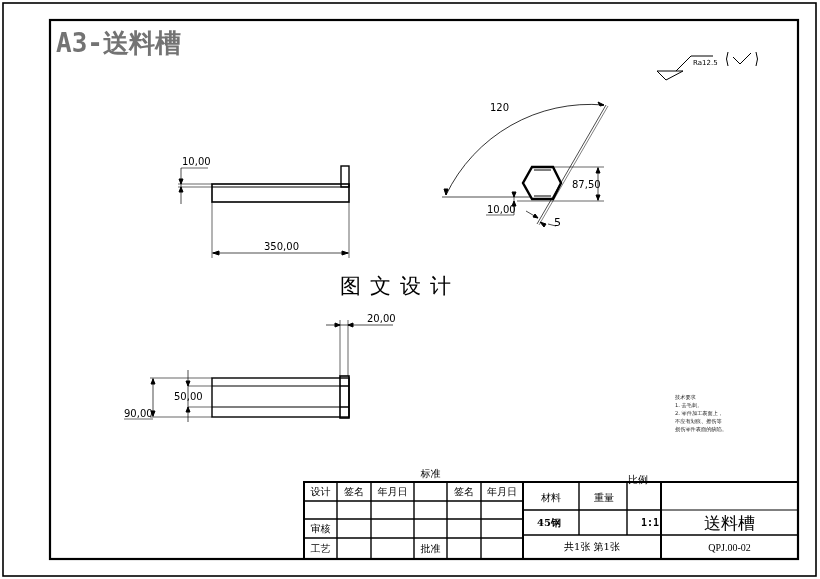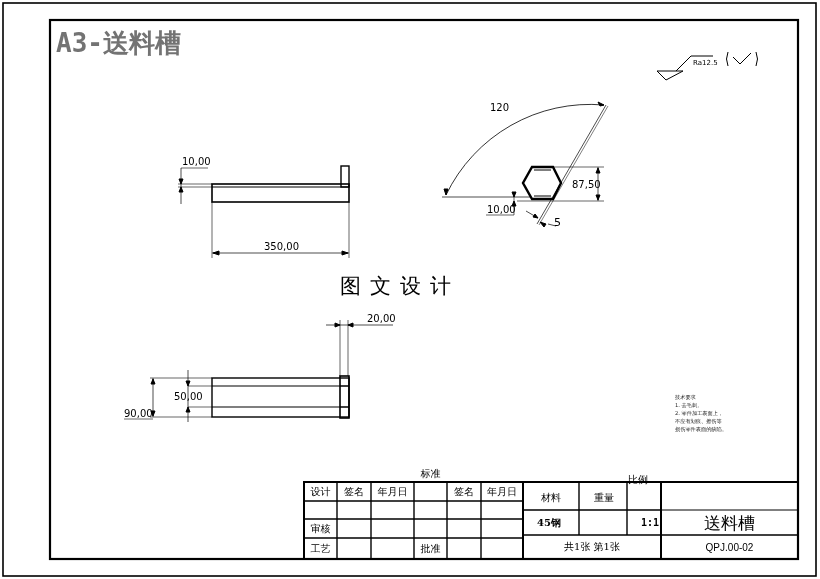--- a/index.html
+++ b/index.html
@@ -152,14 +152,14 @@
   <div class="tb-cell" style="left:523px;top:485px;width:56px;height:25px;">材料</div>
   <div class="tb-cell" style="left:579px;top:485px;width:50px;height:25px;">重量</div>
   <div class="tb-cell" style="left:627px;top:466px;width:22px;height:28px;">比例</div>
 
   <div class="tb-cell left" style="left:523px;top:510px;width:53px;height:25px;">45钢</div>
   <div class="tb-cell" style="left:579px;top:510px;width:48px;height:25px;"></div>
   <div class="tb-cell left" style="left:627px;top:510px;width:31px;height:25px;font-family:'DejaVu Sans Mono',monospace;">1:1</div>
 
   <div class="tb-cell" style="left:523px;top:535px;width:138px;height:24px;text-align:center;">共1张 第1张</div>
   <div class="tb-cell" style="left:661px;top:512px;width:137px;height:23px;font-size:17px;">送料槽</div>
-  <div class="tb-cell" style="left:661px;top:535px;width:137px;height:24px;font-family:Liberation Sans, sans-serif;border-radius:7px;">QPJ.00-02</div>
+  <div class="tb-cell" style="left:661px;top:535px;width:137px;height:24px;font-family:Liberation Serif, serif;border-radius:7px;">QPJ.00-02</div>
 </div>
 
 </body></html>

